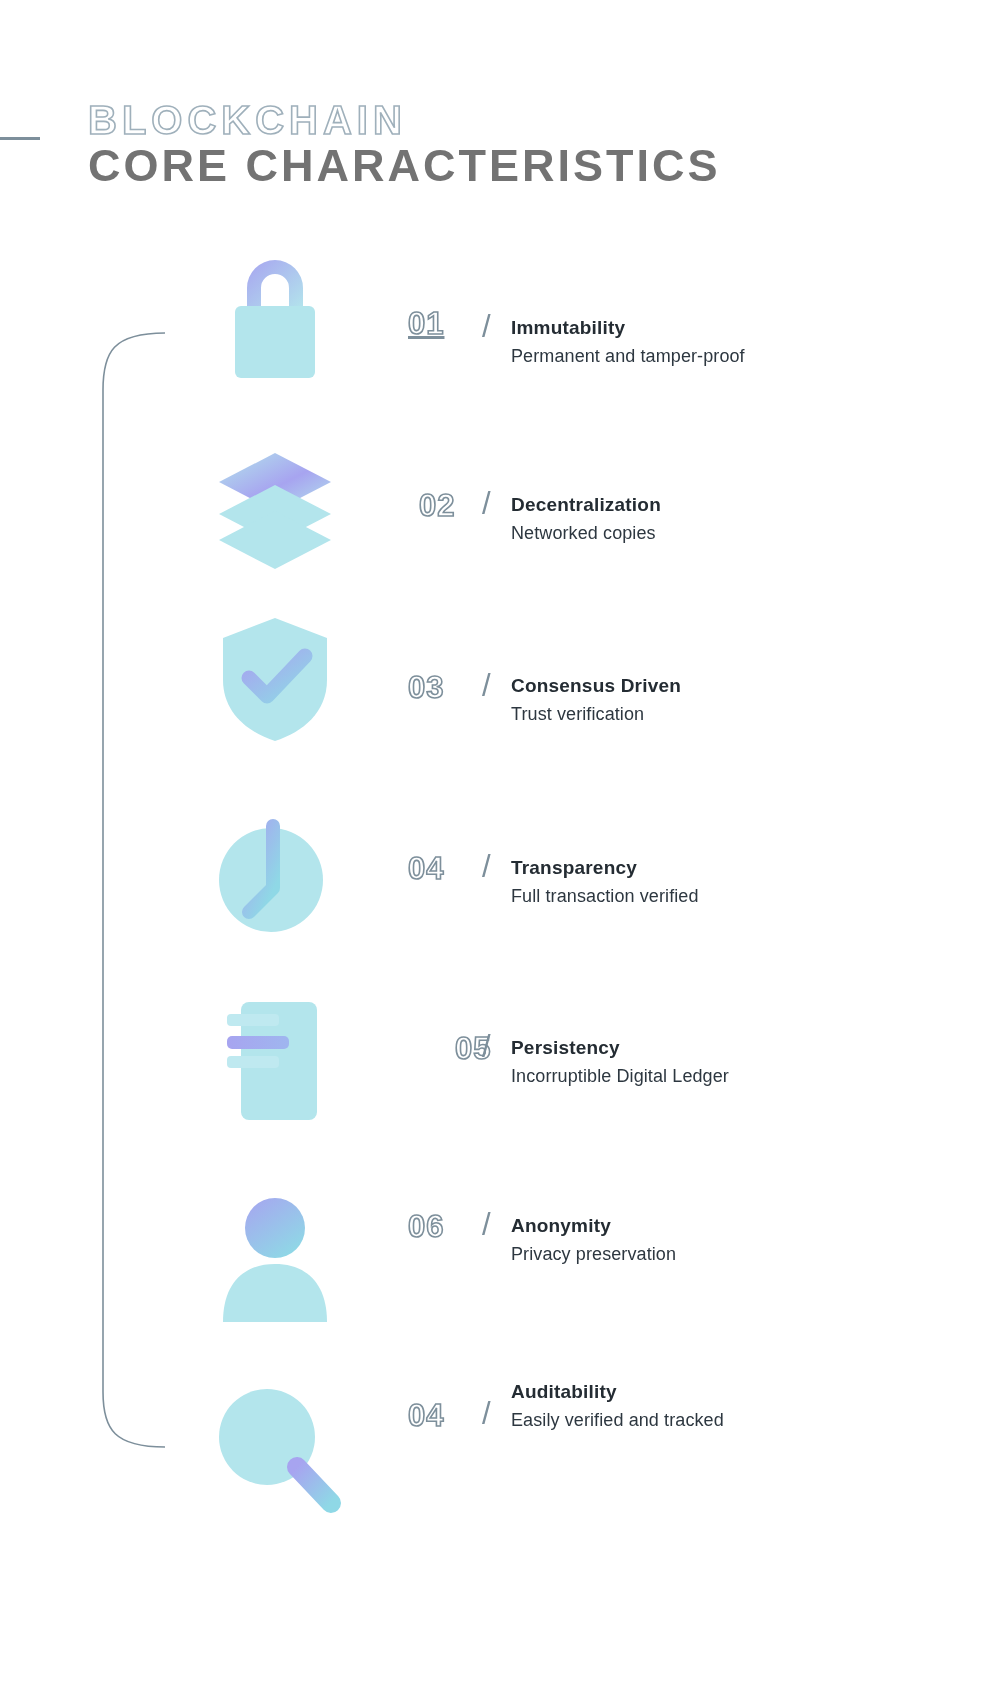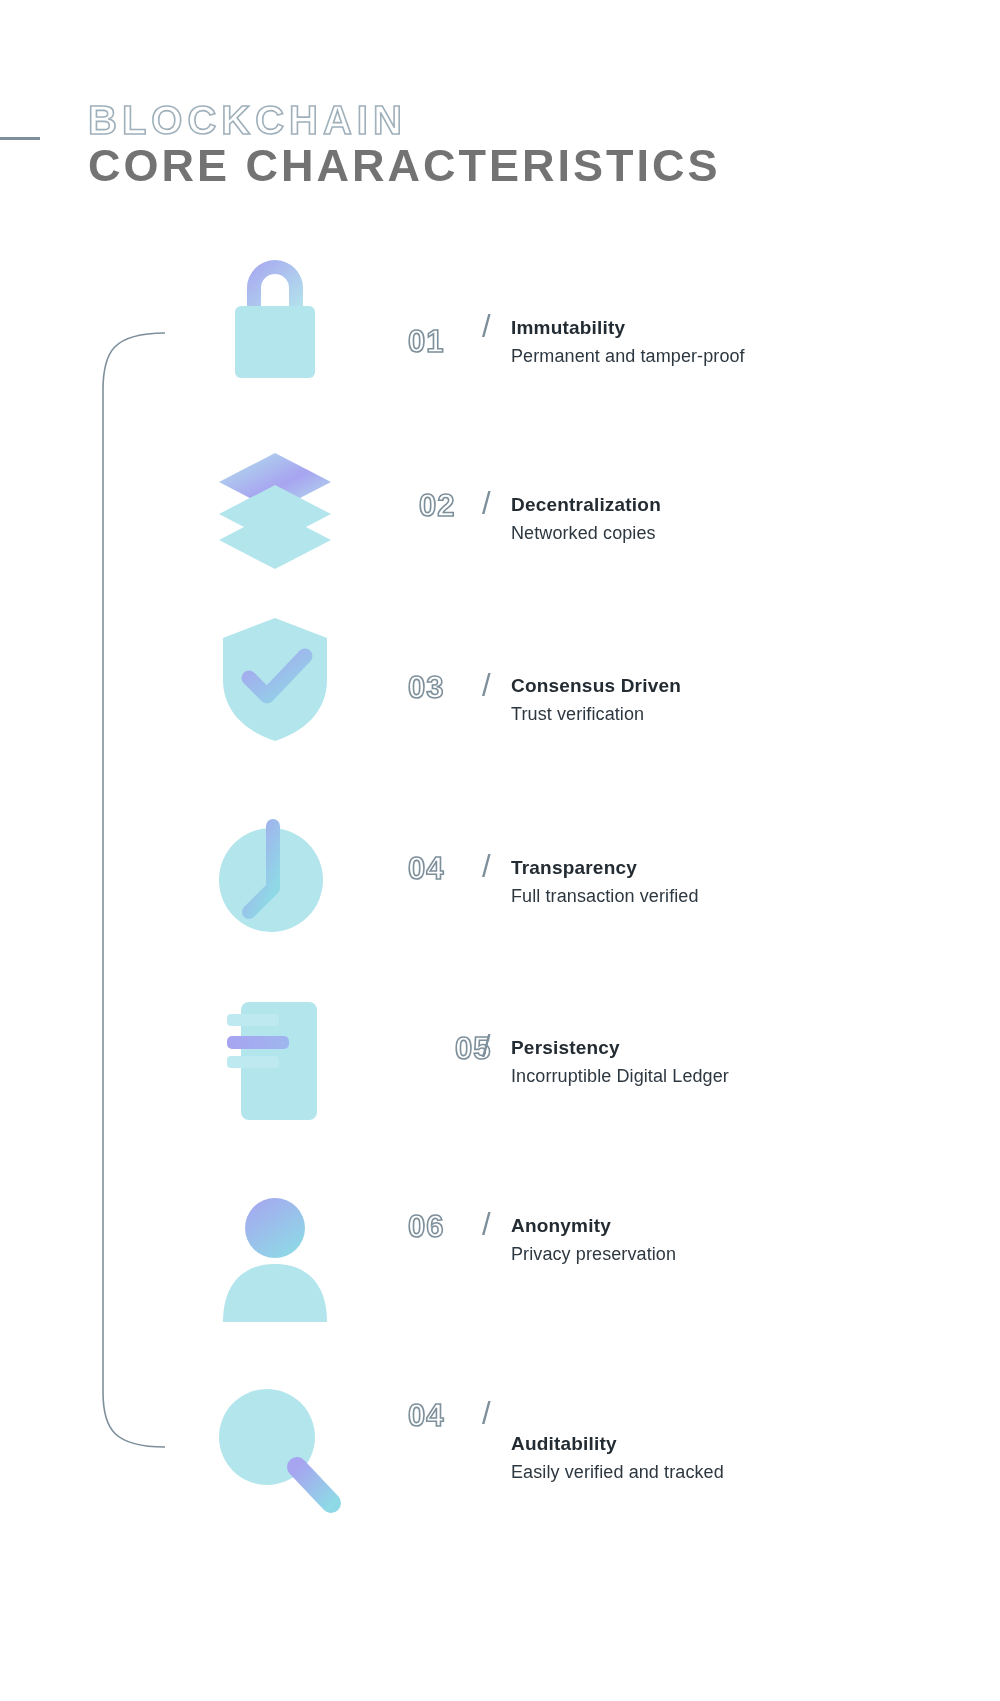--- a/index.html
+++ b/index.html
@@ -58,21 +58,21 @@
         <linearGradient id="g1" x1="0" y1="0" x2="1" y2="1">
           <stop offset="0%" stop-color="#a7a4f0"></stop>
             <stop offset="100%" stop-color="#b3e5ec"></stop>
         </linearGradient>
       </defs>
       <path d="M42 62 L42 40 A28 28 0 0 1 98 40 L98 62 L84 62 L84 40
                A14 14 0 0 0 56 40 L56 62 Z" fill="url(#g1)"></path>
       <rect x="30" y="58" width="80" height="72" rx="6" fill="#b3e5ec"></rect>
     </svg>
   </div>
-  <div class="num" style="top:326px;">01</div>
+  <div class="num" style="top:308px;text-decoration:underline;">01</div>
   <div class="slash" style="top:311px;">/</div>
   <div class="txt" style="top:316px;">
     <div class="ttl">Immutability</div>
     <div class="sub">Permanent and tamper-proof</div>
   </div>
 </div>
 
 <div class="row" style="top:0">
   <div class="icon-wrap" style="top:435px;">
     <svg viewBox="0 0 140 140" width="140" height="140">
@@ -191,17 +191,17 @@
           <stop offset="0%" stop-color="#a7a4f0"></stop>
             <stop offset="100%" stop-color="#8fd8e6"></stop>
         </linearGradient>
       </defs>
       <circle cx="62" cy="62" r="48" fill="#b3e5ec"></circle>
       <path d="M92 92 L126 128" stroke="url(#g7)" stroke-width="20" stroke-linecap="round"></path>
     </svg>
   </div>
   <div class="num" style="top:1400px;">04</div>
   <div class="slash" style="top:1398px;">/</div>
-  <div class="txt" style="top:1432px;">
+  <div class="txt" style="top:1380px;">
     <div class="ttl">Auditability</div>
     <div class="sub">Easily verified and tracked</div>
   </div>
 </div>
 
 </body></html>

